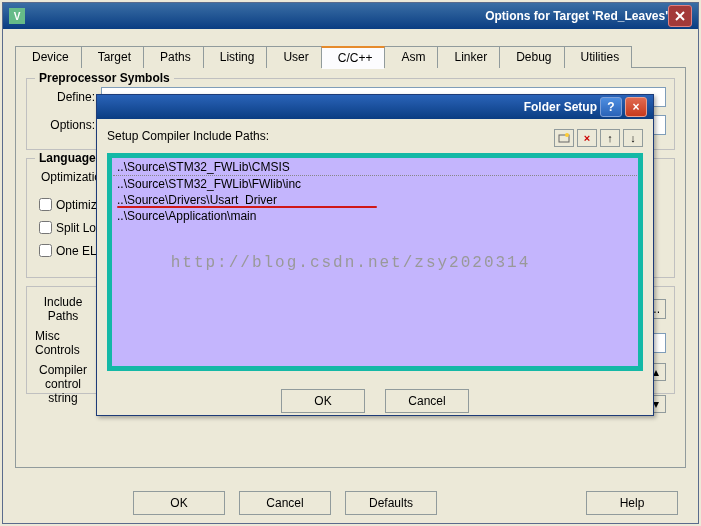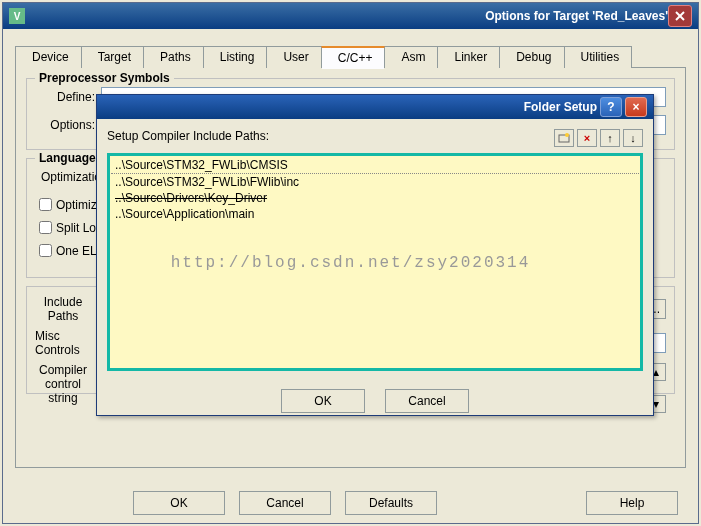--- a/index.html
+++ b/index.html
@@ -54,21 +54,21 @@
 .modal .title-bar { background: linear-gradient(to bottom, #2a63b8 0%, #0a3d82 100%); height: 24px; }
 .modal .title-btn { width: 22px; height: 20px; margin-left: 3px; border-radius: 3px; display:flex; align-items:center; justify-content:center; cursor:pointer; color:#fff; border:1px solid #7ea0d8;}
 .modal .help-ic { background: linear-gradient(#4e8ee0,#2a63b8); font-weight:bold;}
 .modal .close-ic { background: linear-gradient(#e06a50,#c63a1e); border-color:#e8a090; font-weight:bold;}
 .modal-body { padding: 10px; }
 .modal-row { display:flex; margin-bottom:6px;}
 .modal-label { flex:1; }
 .tb-btn { width:20px; height:18px; border:1px solid #919b9c; background:#ece9d8; margin-left:3px; display:flex; align-items:center; justify-content:center; cursor:pointer; font-size:11px; }
 .tb-btn.new svg, .tb-btn svg { display:block; }
 .tb-btn.del { color:#c00; font-weight:bold; }
-.listbox { border:3px solid #14b8a6; background:#fef9c3; height:218px; overflow:hidden; padding:1px; font-family: "Tahoma", sans-serif; position:relative;}
+.listbox { border:5px solid #14b8a6; background:#c4b5fd; height:218px; overflow:hidden; padding:1px; font-family: "Tahoma", sans-serif; position:relative;}
 .listbox .item { padding:1px 4px; white-space:nowrap; cursor:default; position:relative;}
 .listbox .item.first { border-bottom: 1px dotted #888; }
 .listbox .item.marked::after { content:""; position:absolute; left:4px; right:260px; bottom:0; height:2px; background:#d01818; border-radius:1px;}
 .listbox .item.str { text-decoration: line-through; text-decoration-thickness:1px;}
 .modal-buttons { display:flex; justify-content:center; gap:20px; padding:8px 0 10px 0;}
 .modal-buttons .win-btn { min-width:84px; }
 
 
 .wm { position:absolute; left:50%; top:50%; transform:translate(-50%,-50%); color:#999; font-size:16px; letter-spacing:2px; pointer-events:none; user-select:none; font-family: "SimSun","Courier New",monospace; z-index:50;}
 
@@ -189,21 +189,21 @@
             <circle cx="9" cy="3" r="2" fill="#fc3"></circle>
           </svg>
       </span>
       <span class="tb-btn del">×</span>
       <span class="tb-btn">↑</span>
       <span class="tb-btn">↓</span>
     </div>
     <div class="listbox">
       <div class="item first">..\Source\STM32_FWLib\CMSIS</div>
       <div class="item">..\Source\STM32_FWLib\FWlib\inc</div>
-      <div class="item str">..\Source\Drivers\Key_Driver</div>
+      <div class="item marked">..\Source\Drivers\Usart_Driver</div>
       <div class="item">..\Source\Application\main</div>
     </div>
   </div>
   <div class="modal-buttons">
     <button class="win-btn">OK</button>
     <button class="win-btn">Cancel</button>
   </div>
 </div>
 
 <div class="wm">http://blog.csdn.net/zsy2020314</div>

